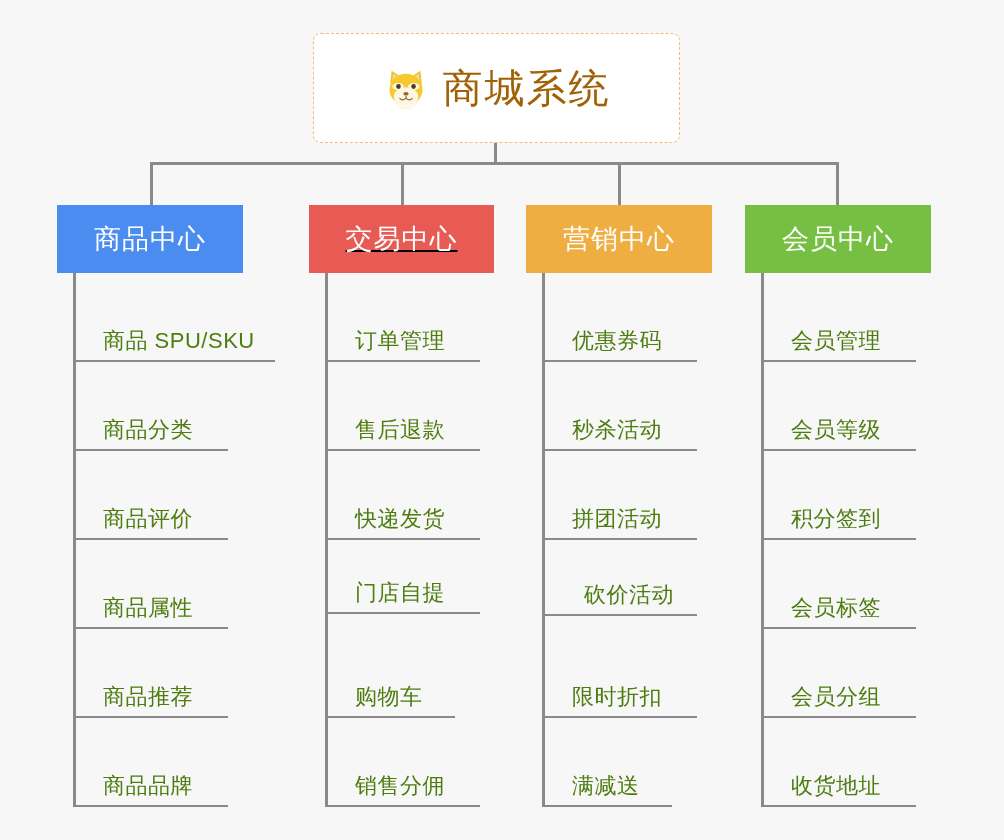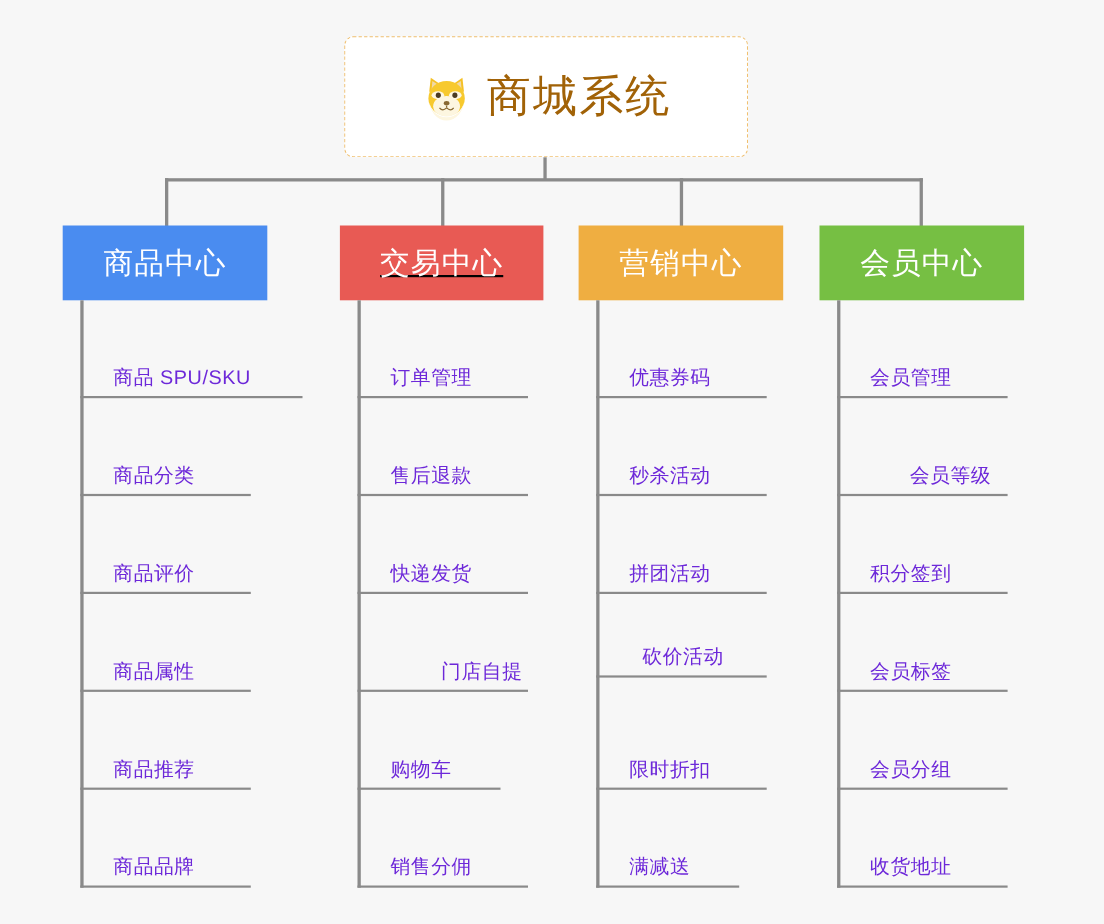--- a/index.html
+++ b/index.html
@@ -52,21 +52,21 @@
     position:absolute;left:0;top:0;width:3px;background:#8a8a8a;
   }
   .leaf{
     position:absolute;left:0;
     height:89px;
     display:flex;align-items:flex-end;
     box-sizing:border-box;
     border-bottom:2px solid #8a8a8a;
   }
   .leaf-label{
-    font-size:18px;color:#6d28d9;line-height:1;
+    font-size:22px;color:#4d7c0f;line-height:1;
     white-space:nowrap;
     padding:0 14px 8px 30px;
     letter-spacing:0.5px;
   }
 </style>
 </head>
 <body style="background: rgb(247, 247, 247);">
 
 <div id="stage">
 
@@ -141,21 +141,21 @@
     <div class="trunk" style="height: 534px;"></div>
     <div class="leaf" style="top:0px;width:155px;">
         <span class="leaf-label">订单管理</span>
       </div>
     <div class="leaf" style="top:89px;width:155px;">
         <span class="leaf-label">售后退款</span>
       </div>
     <div class="leaf" style="top:178px;width:155px;">
         <span class="leaf-label">快递发货</span>
       </div>
-    <div class="leaf" style="top:267px;width:155px;padding-left:46px;">
+    <div class="leaf" style="top:252px;width:155px;">
         <span class="leaf-label">门店自提</span>
       </div>
     <div class="leaf" style="top:356px;width:130px;">
         <span class="leaf-label">购物车</span>
       </div>
     <div class="leaf" style="top:445px;width:155px;">
         <span class="leaf-label">销售分佣</span>
       </div>
   </div>
 
@@ -185,21 +185,21 @@
   </div>
 
   <div class="cat" id="cat3" style="left: 745px; width: 186px; background: rgb(118, 191, 67);">
     <span class="cat-label">会员中心</span>
   </div>
   <div class="col" id="col3" style="left:761px;width:155px;">
     <div class="trunk" style="height: 534px;"></div>
     <div class="leaf" style="top:0px;width:155px;">
         <span class="leaf-label">会员管理</span>
       </div>
-    <div class="leaf" style="top:89px;width:155px;padding-left:36px;">
+    <div class="leaf" style="top:89px;width:155px;">
         <span class="leaf-label">会员等级</span>
       </div>
     <div class="leaf" style="top:178px;width:155px;">
         <span class="leaf-label">积分签到</span>
       </div>
     <div class="leaf" style="top:267px;width:155px;">
         <span class="leaf-label">会员标签</span>
       </div>
     <div class="leaf" style="top:356px;width:155px;">
         <span class="leaf-label">会员分组</span>

